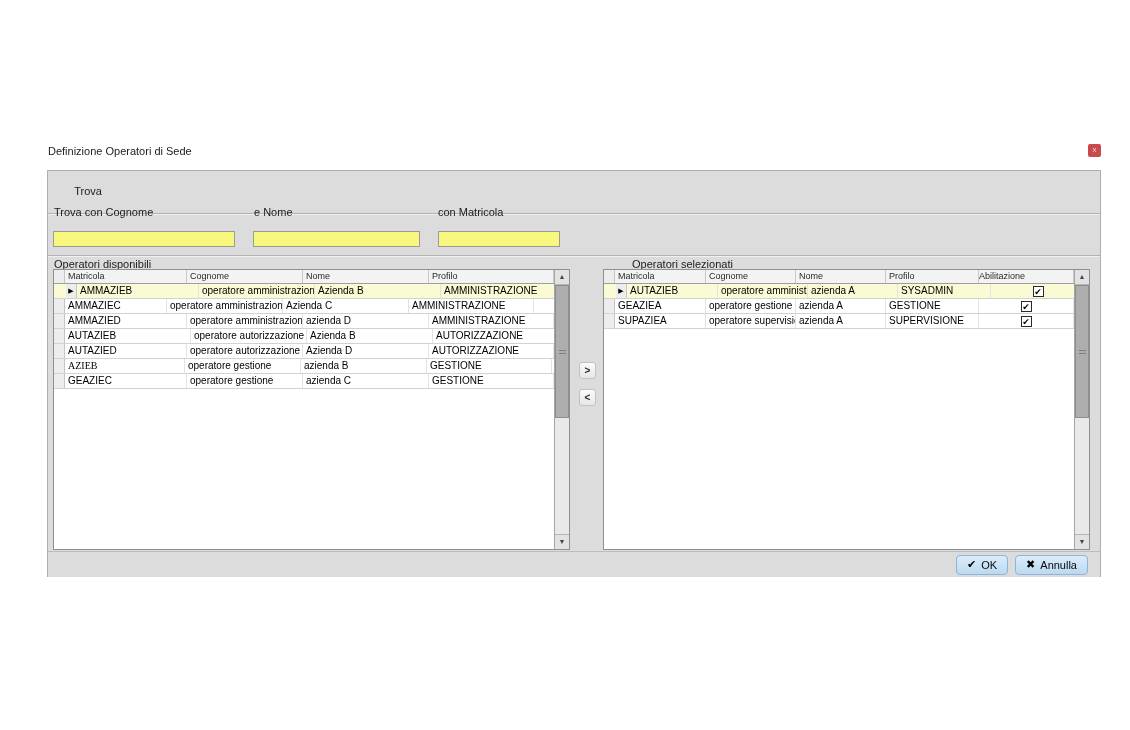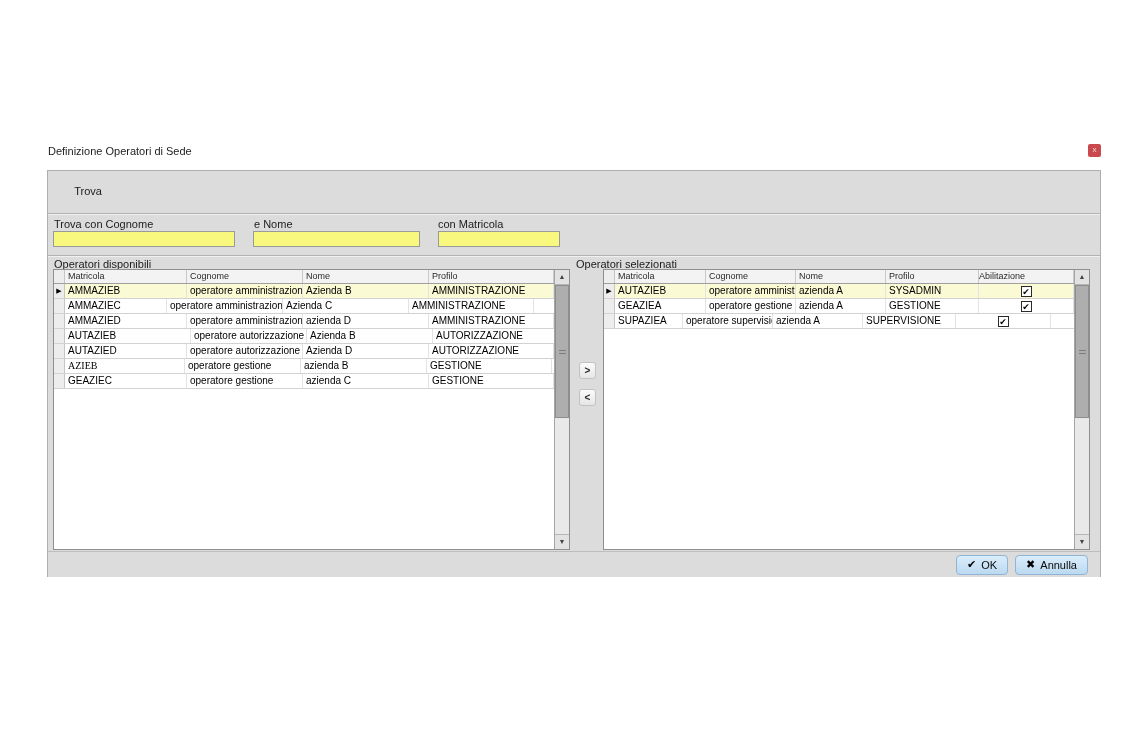--- a/index.html
+++ b/index.html
@@ -14,35 +14,35 @@
   .close-btn{position:absolute;right:0;top:1px;width:13px;height:13px;background:var(--close-red);
     border-radius:2px;color:#f3dada;font-size:8px;line-height:12px;text-align:center;cursor:pointer;}
   .dlg-body{position:absolute;left:0;top:27px;width:1054px;height:407px;background:var(--bg-dialog);
     border:1px solid #aeaeae;}
   .lbl{position:absolute;font-size:11px;color:#1c1c1c;white-space:nowrap;}
   .sede-label{left:10px;top:14px;width:44px;text-align:right;}
   .sede-input{position:absolute;left:59px;top:10px;width:202px;height:17px;border:1px solid #5f5f5f;
     background:#fff;font-size:11px;padding:0 3px;font-family:inherit;color:#000;}
   .sep{position:absolute;left:0;right:0;height:2px;border-top:1px solid #b2b2b2;border-bottom:1px solid #f0f0f0;}
   .sep1{top:42px;} .sep2{top:84px;}
-  .search-lbl{top:47px;} .sl1{left:6px;} .sl2{left:206px;} .sl3{left:390px;text-align:right;}
+  .search-lbl{top:35px;} .sl1{left:6px;} .sl2{left:206px;} .sl3{left:390px;text-align:right;}
   .yellow-input{position:absolute;top:60px;height:16px;border:1px solid #9a9a9a;background:var(--yellow);
     font-size:11px;padding:0 3px;font-family:inherit;}
   .yi1{left:5px;width:182px;} .yi2{left:205px;width:167px;} .yi3{left:390px;width:122px;}
-  .tbl-lbl{top:87px;} .tl1{left:6px;} .tl2{left:528px;}
+  .tbl-lbl{top:87px;} .tl1{left:6px;} .tl2{left:584px;}
   .panel{position:absolute;top:98px;height:281px;background:#fff;border:1px solid #8f8f8f;}
   .panel-left{left:5px;width:517px;} .panel-right{left:555px;width:487px;}
   .grid{position:absolute;left:0;top:0;bottom:0;right:15px;overflow:hidden;background:#fff;}
   .hdr{display:flex;height:14px;background:#f3f3f3;border-bottom:1px solid #9f9f9f;}
   .hdr .cell{font-size:9px;color:#2a2a2a;line-height:13px;padding-left:3px;border-right:1px solid #c9c9c9;
     overflow:hidden;white-space:nowrap;flex:none;}
   .row{display:flex;height:15px;border-bottom:1px solid #d2d2d2;background:#fff;}
   .row .cell{font-size:10px;line-height:14px;padding-left:3px;border-right:1px solid #e3e3e3;
     white-space:nowrap;overflow:hidden;color:#000;flex:none;}
-  .row.selected{background:var(--row-selected);}
+  .row.selected{background:var(--row-selected);padding-left:12px;}
   .row.selected .cell{background:var(--row-selected);}
   .ind{width:11px;min-width:11px;background:#ededed !important;border-right:1px solid #c5c5c5 !important;
     padding:0 !important;text-align:center;font-size:7px !important;line-height:15px;color:#111;}
   .hdr .ind{line-height:13px;}
   .cb-cell{display:flex;justify-content:center;align-items:center;padding:0 !important;}
   .checkbox{display:inline-block;width:11px;height:11px;border:1px solid #2a2a2a;background:#fff;
     font-size:9px;line-height:10px;text-align:center;color:#000;}
   .scrollbar{position:absolute;right:0;top:0;bottom:0;width:15px;background:#e9e9e9;border-left:1px solid #a5a5a5;}
   .sb-btn{position:absolute;left:0;right:0;height:15px;background:#e2e2e2;font-size:7px;text-align:center;
     line-height:14px;color:#444;cursor:pointer;}
@@ -184,21 +184,21 @@
             <div class="cell" style="width: 91px;">GEAZIEA</div>
             <div class="cell" style="width: 90px;">operatore gestione</div>
             <div class="cell" style="width: 90px;">azienda A</div>
             <div class="cell" style="width: 93px;">GESTIONE</div>
             <div class="cell cb-cell" style="width: 95px;">
               <span class="checkbox">✔</span>
             </div>
           </div>
           <div class="row">
             <div class="cell ind"></div>
-            <div class="cell" style="width: 68px;">SUPAZIEA</div>
+            <div class="cell" style="width: 91px;">SUPAZIEA</div>
             <div class="cell" style="width: 90px;">operatore supervisione</div>
             <div class="cell" style="width: 90px;">azienda A</div>
             <div class="cell" style="width: 93px;">SUPERVISIONE</div>
             <div class="cell cb-cell" style="width: 95px;">
               <span class="checkbox">✔</span>
             </div>
           </div>
         </div>
       <div class="scrollbar">
         <div class="sb-btn sb-up">▲</div>

